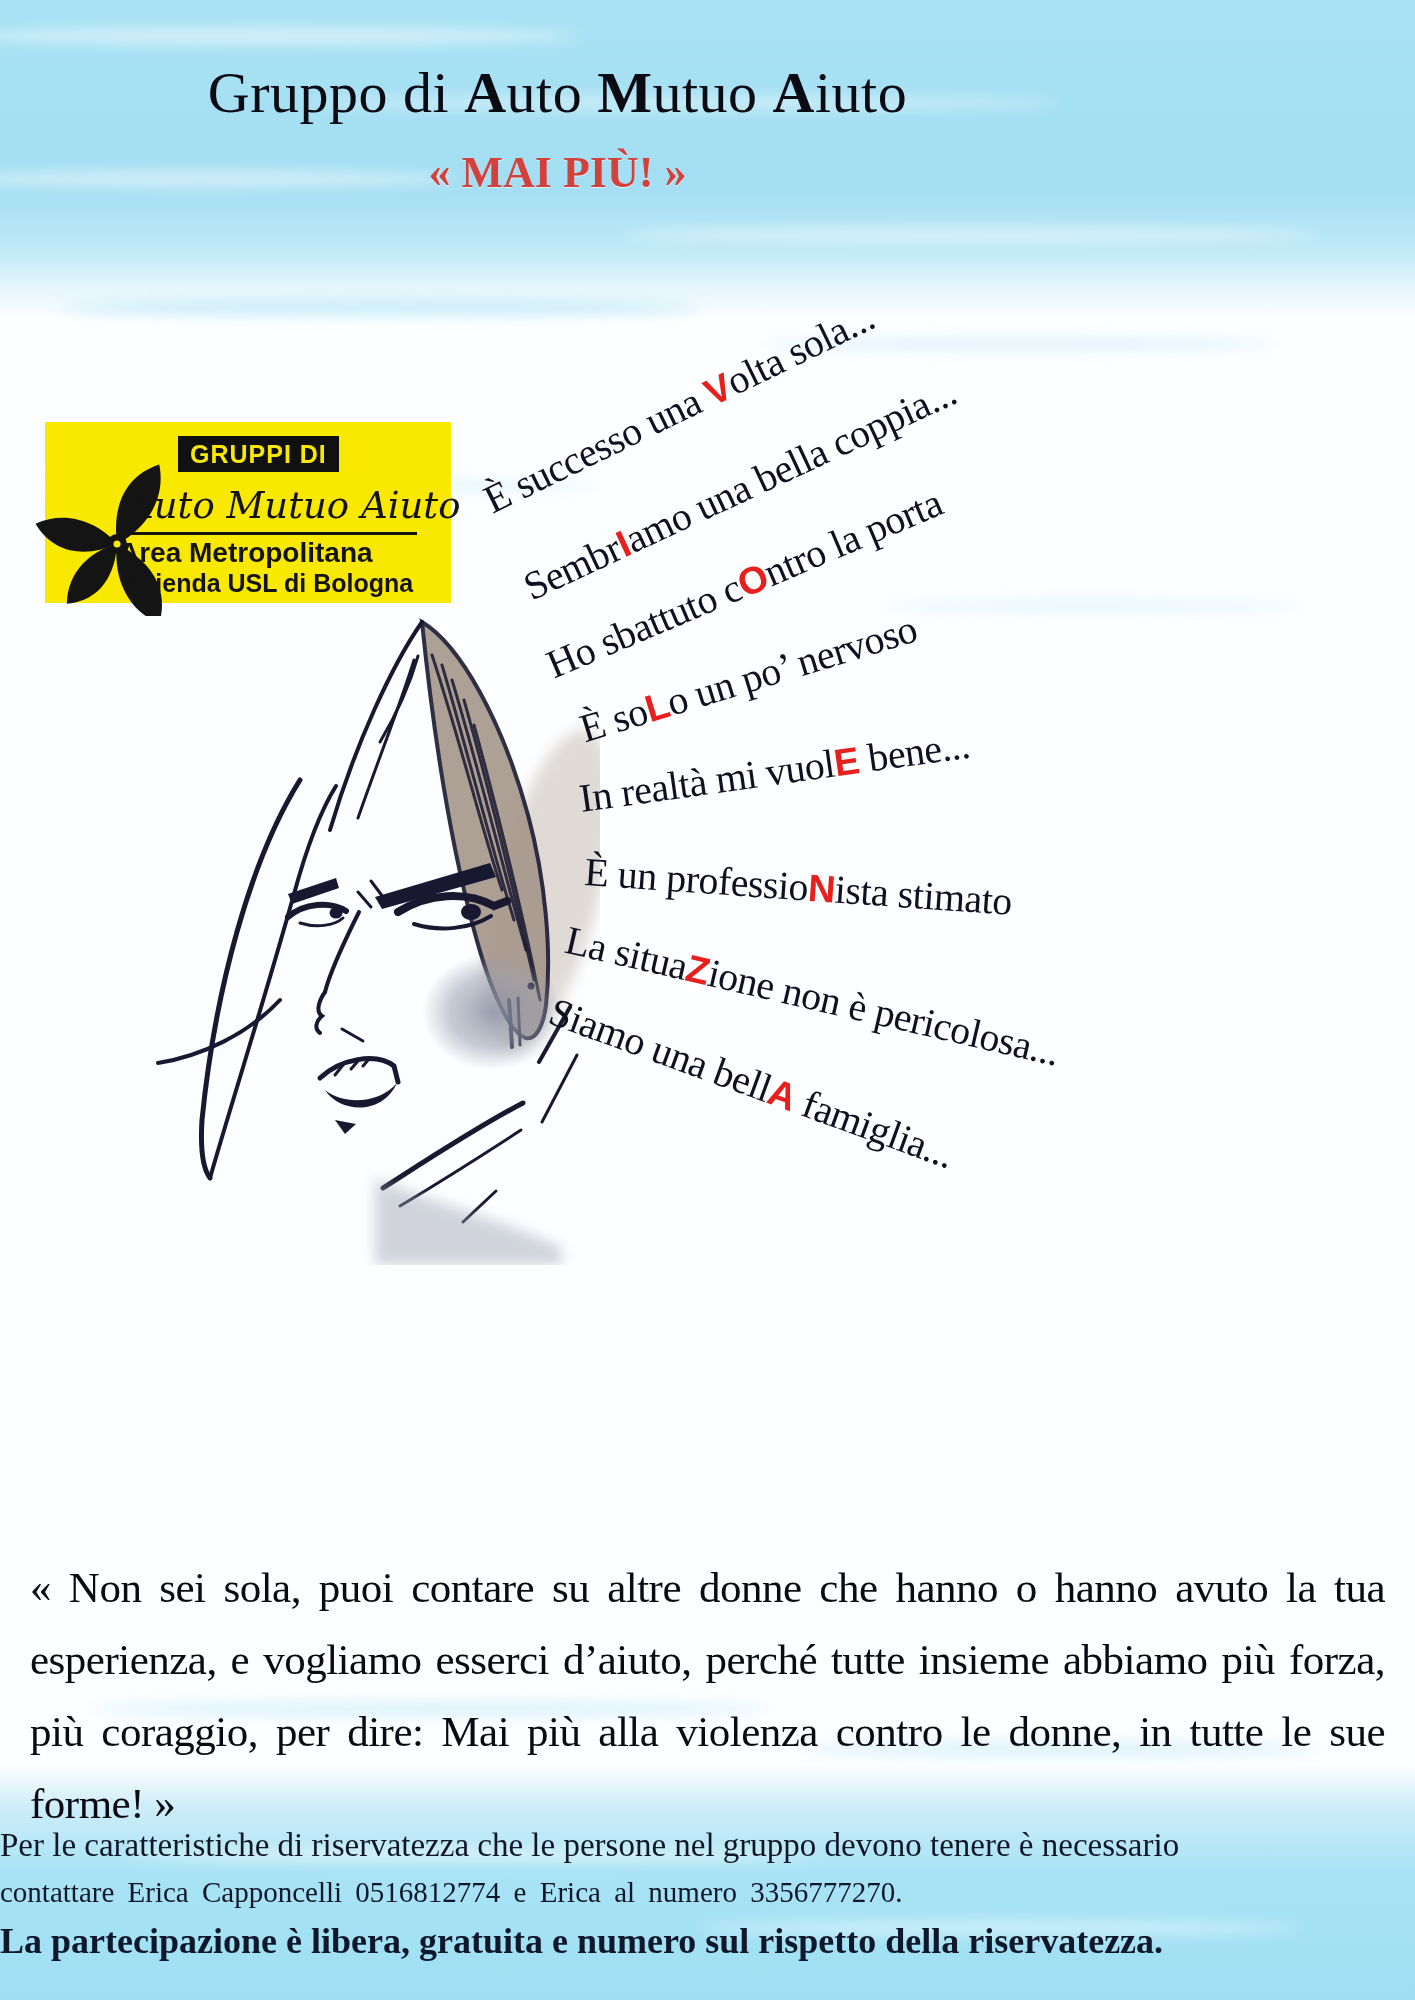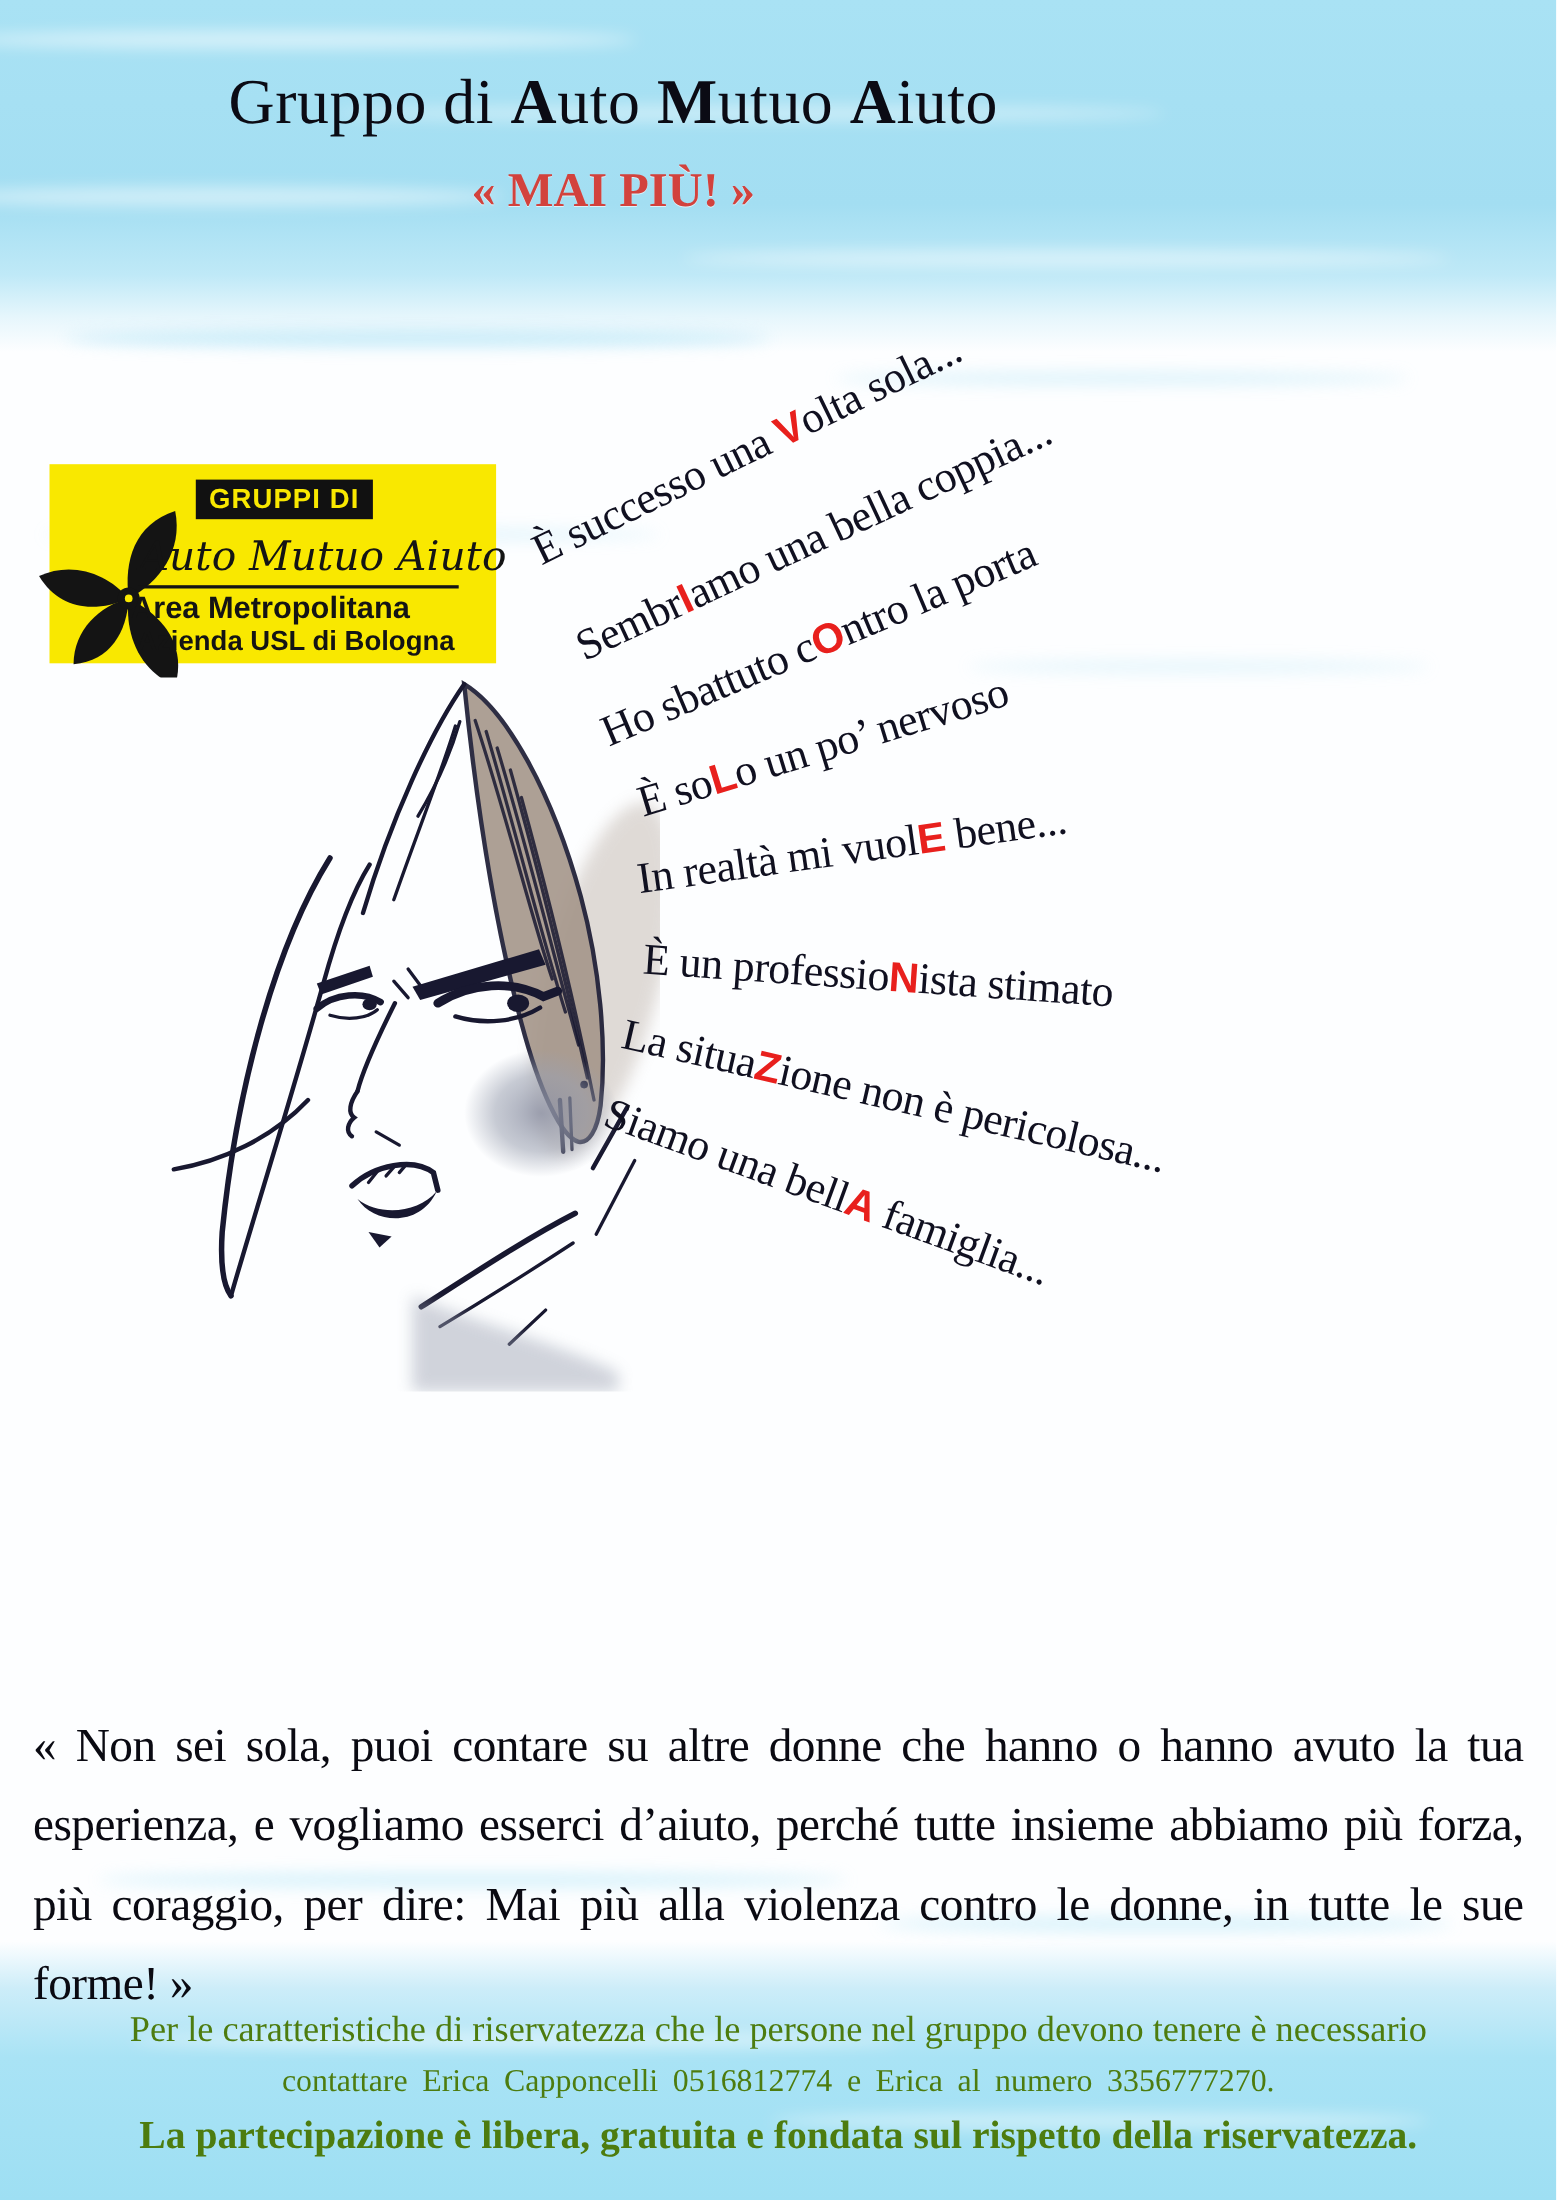--- a/index.html
+++ b/index.html
@@ -62,21 +62,21 @@
   .p8{left:543px;top:986px;transform:rotate(20deg);}
 
   
   .face{position:absolute;left:130px;top:560px;}
 
   
   .quote{position:absolute;left:30px;top:1552px;width:1355px;font-size:43px;line-height:72px;
     letter-spacing:-0.5px;text-align:justify;color:#0a0a12;}
 
   
-  .footer{position:absolute;left:0;top:1822px;width:1415px;text-align:center;color:#4d7c0f;}
+  .footer{position:absolute;left:0;top:1822px;width:1415px;text-align:left;color:#0f172a;}
   .footer-line1{font-size:33px;line-height:46px;}
   .footer-line2{font-size:29px;line-height:48px;word-spacing:6px;}
   .footer-line3{font-size:36px;line-height:50px;font-weight:bold;}
 </style>
 </head>
 <body>
 
 <div class="poster">
 
   <div class="bg-top"></div>
@@ -193,16 +193,16 @@
   <div class="phrase p5"><span>In realtà mi vuol</span><span class="accent">E</span><span> bene...</span></div>
   <div class="phrase p6"><span>È un professio</span><span class="accent">N</span><span>ista stimato</span></div>
   <div class="phrase p7"><span>La situa</span><span class="accent">Z</span><span>ione non è pericolosa...</span></div>
   <div class="phrase p8"><span>Siamo una bell</span><span class="accent">A</span><span> famiglia...</span></div>
 
   <div class="quote">« Non sei sola, puoi contare su altre donne che hanno o hanno avuto la tua esperienza, e vogliamo esserci d’aiuto, perché tutte insieme abbiamo più forza, più coraggio, per dire: Mai più alla violenza contro le donne, in tutte le sue forme! »</div>
 
   <div class="footer">
     <div class="footer-line1">Per le caratteristiche di riservatezza che le persone nel gruppo devono tenere è necessario</div>
     <div class="footer-line2">contattare Erica Capponcelli 0516812774 e Erica al numero 3356777270.</div>
-    <div class="footer-line3">La partecipazione è libera, gratuita e fondata sul rispetto della riservatezza.</div>
+    <div class="footer-line3">La partecipazione è libera, gratuita e numero sul rispetto della riservatezza.</div>
   </div>
 
 </div>
 
 </body></html>

